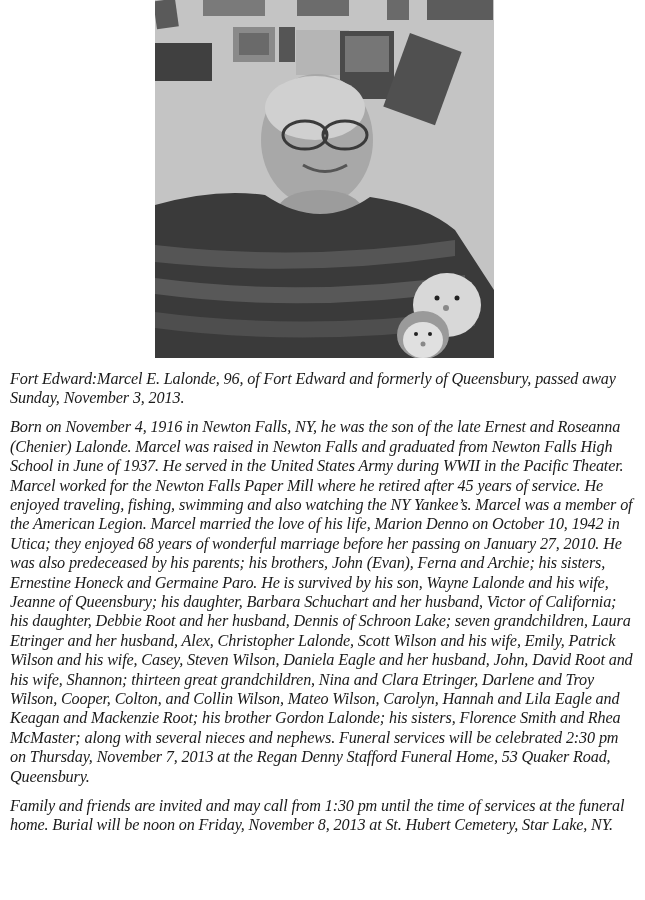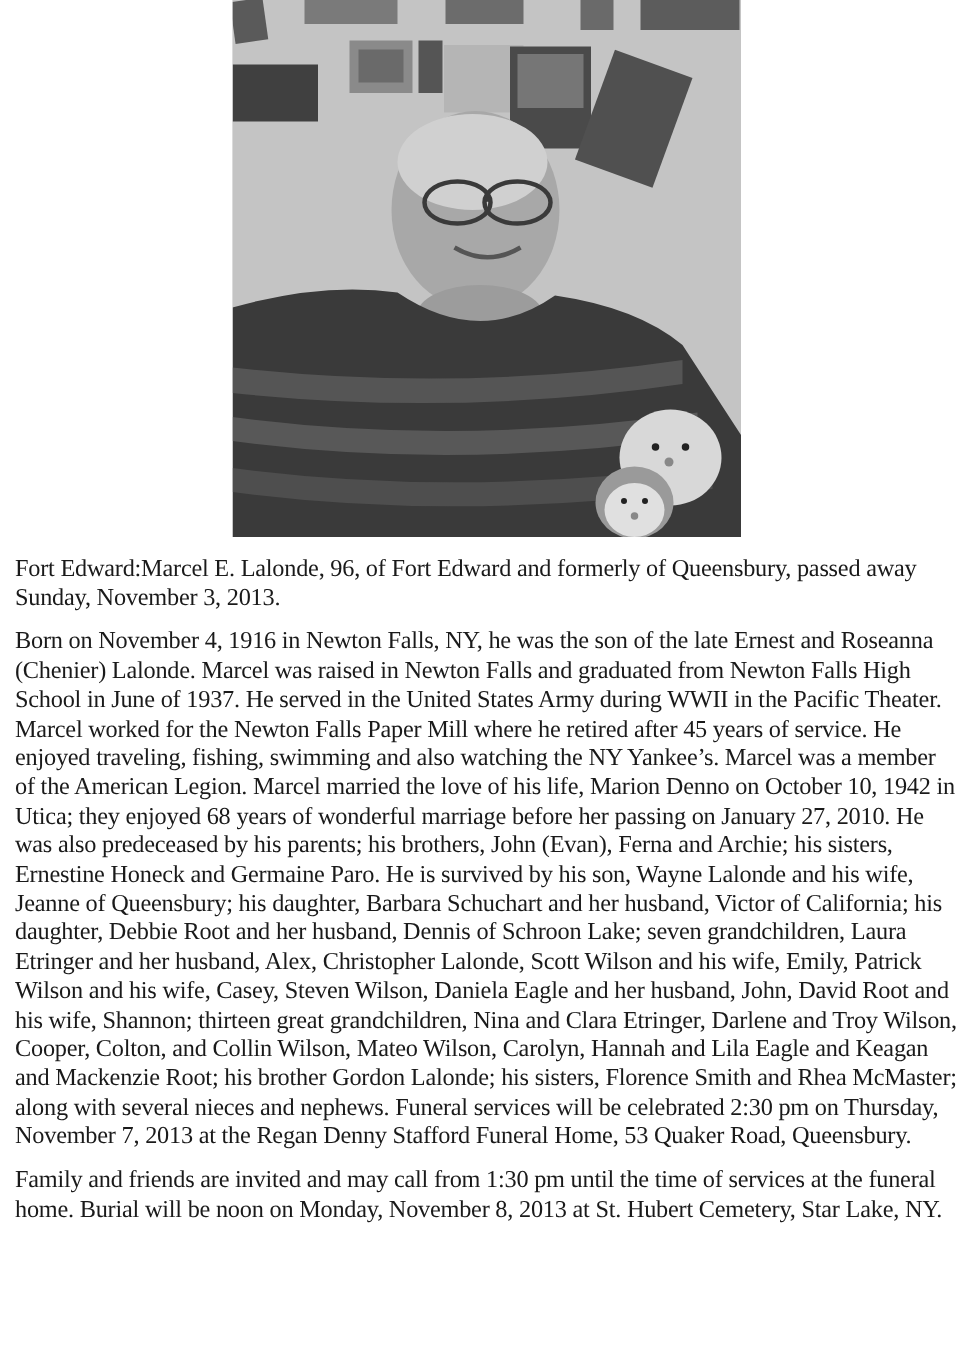--- a/index.html
+++ b/index.html
@@ -2,21 +2,21 @@
 <html><head>
   <meta charset="utf-8">
   <style>
     html, body { margin: 0; padding: 0; background: #ffffff; }
     body { width: 645px; height: 900px; overflow: hidden; position: relative;
            font-family: "Liberation Serif", "DejaVu Serif", serif; color: #1a1a1a; }
     .photo { position: absolute; left: 155px; top: 0; width: 339px; height: 358px; overflow: hidden; background: #bdbdbd; }
     .photo svg { display: block; width: 100%; height: 100%; }
     .text { position: absolute; left: 10px; top: 370px; width: 628px;
             font-size: 16.2px; line-height: 19.4px; letter-spacing: -0.15px; }
-    .text p { margin: 0 0 9.5px 0; }
+    .text p { margin: 0 0 9.5px 0; font-style: italic; }
   </style>
 </head>
 <body>
 
 <div class="photo">
   <svg viewBox="0 0 339 358" preserveAspectRatio="none">
     <rect x="0" y="0" width="339" height="358" fill="#c4c4c4"></rect>
 
     <rect x="0" y="0" width="22" height="28" fill="#5a5a5a" transform="rotate(-8 10 14)"></rect>
     <rect x="48" y="0" width="62" height="16" fill="#7a7a7a"></rect>
@@ -53,14 +53,14 @@
     <ellipse cx="268" cy="340" rx="20" ry="18" fill="#e0e0e0"></ellipse>
     <circle cx="261" cy="334" r="2" fill="#222"></circle>
     <circle cx="275" cy="334" r="2" fill="#222"></circle>
     <circle cx="268" cy="344" r="2.5" fill="#888"></circle>
   </svg>
 </div>
 
 <div class="text">
   <p>Fort Edward:Marcel E. Lalonde, 96, of Fort Edward and formerly of Queensbury, passed away Sunday, November 3, 2013.</p>
   <p>Born on November 4, 1916 in Newton Falls, NY, he was the son of the late Ernest and Roseanna (Chenier) Lalonde. Marcel was raised in Newton Falls and graduated from Newton Falls High School in June of 1937. He served in the United States Army during WWII in the Pacific Theater. Marcel worked for the Newton Falls Paper Mill where he retired after 45 years of service. He enjoyed traveling, fishing, swimming and also watching the NY Yankee’s. Marcel was a member of the American Legion. Marcel married the love of his life, Marion Denno on October 10, 1942 in Utica; they enjoyed 68 years of wonderful marriage before her passing on January 27, 2010. He was also predeceased by his parents; his brothers, John (Evan), Ferna and Archie; his sisters, Ernestine Honeck and Germaine Paro.  He is survived by his son, Wayne Lalonde and his wife, Jeanne of Queensbury; his daughter, Barbara Schuchart and her husband, Victor of California; his daughter, Debbie Root and her husband, Dennis of Schroon Lake; seven grandchildren, Laura Etringer and her husband, Alex, Christopher Lalonde, Scott Wilson and his wife, Emily, Patrick Wilson and his wife, Casey, Steven Wilson, Daniela Eagle and her husband, John, David Root and his wife, Shannon; thirteen great grandchildren, Nina and Clara Etringer, Darlene and Troy Wilson, Cooper, Colton, and Collin Wilson, Mateo Wilson, Carolyn, Hannah and Lila Eagle and Keagan and Mackenzie Root; his brother Gordon Lalonde; his sisters, Florence Smith and Rhea McMaster; along with several nieces and nephews. Funeral services will be celebrated 2:30 pm on Thursday, November 7, 2013 at the Regan Denny Stafford Funeral Home, 53 Quaker Road, Queensbury.</p>
-  <p>Family and friends are invited and may call from 1:30 pm until the time of services at the funeral home.  Burial will be noon on Monday, November 8, 2013 at St. Hubert Cemetery, Star Lake, NY.</p>
+  <p>Family and friends are invited and may call from 1:30 pm until the time of services at the funeral home.  Burial will be noon on Friday, November 8, 2013 at St. Hubert Cemetery, Star Lake, NY.</p>
 </div>
 
 </body></html>

